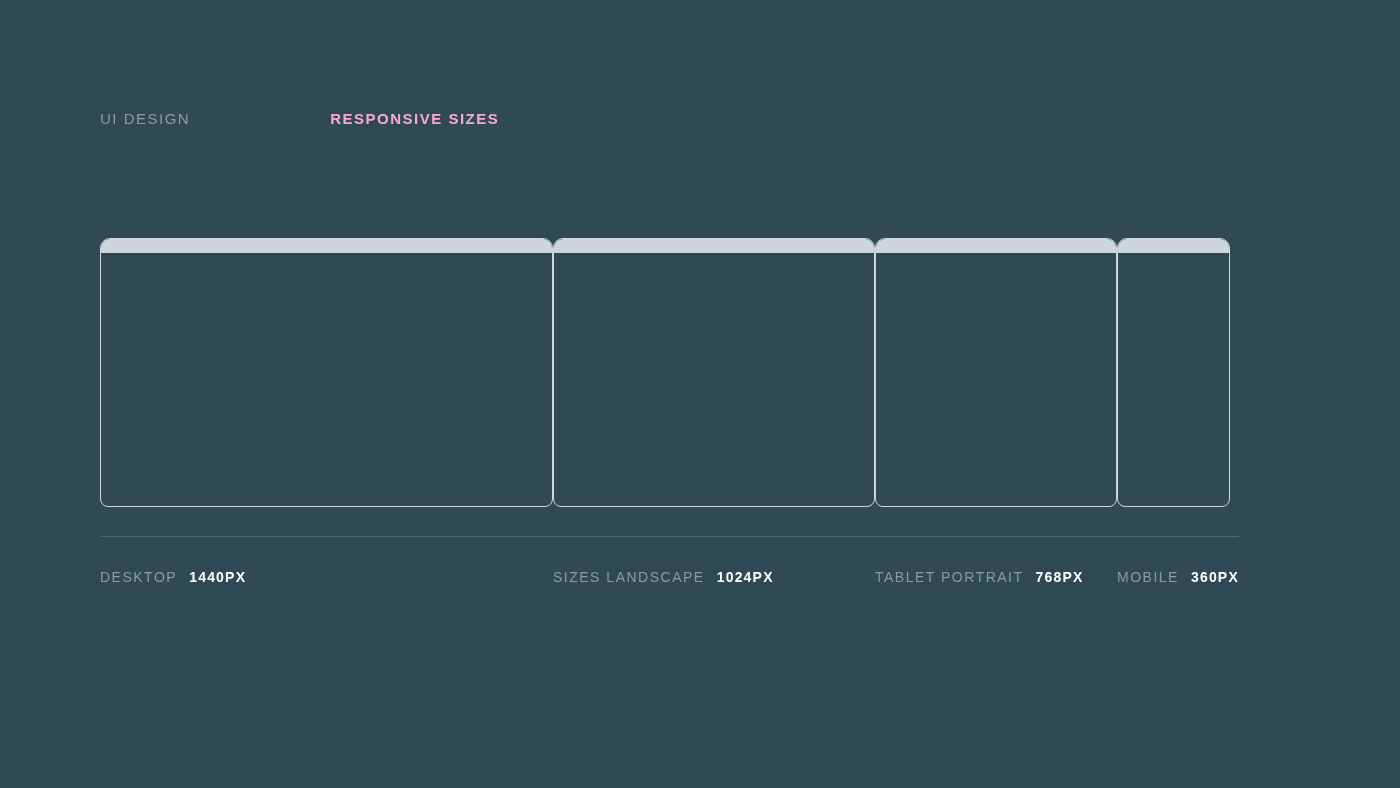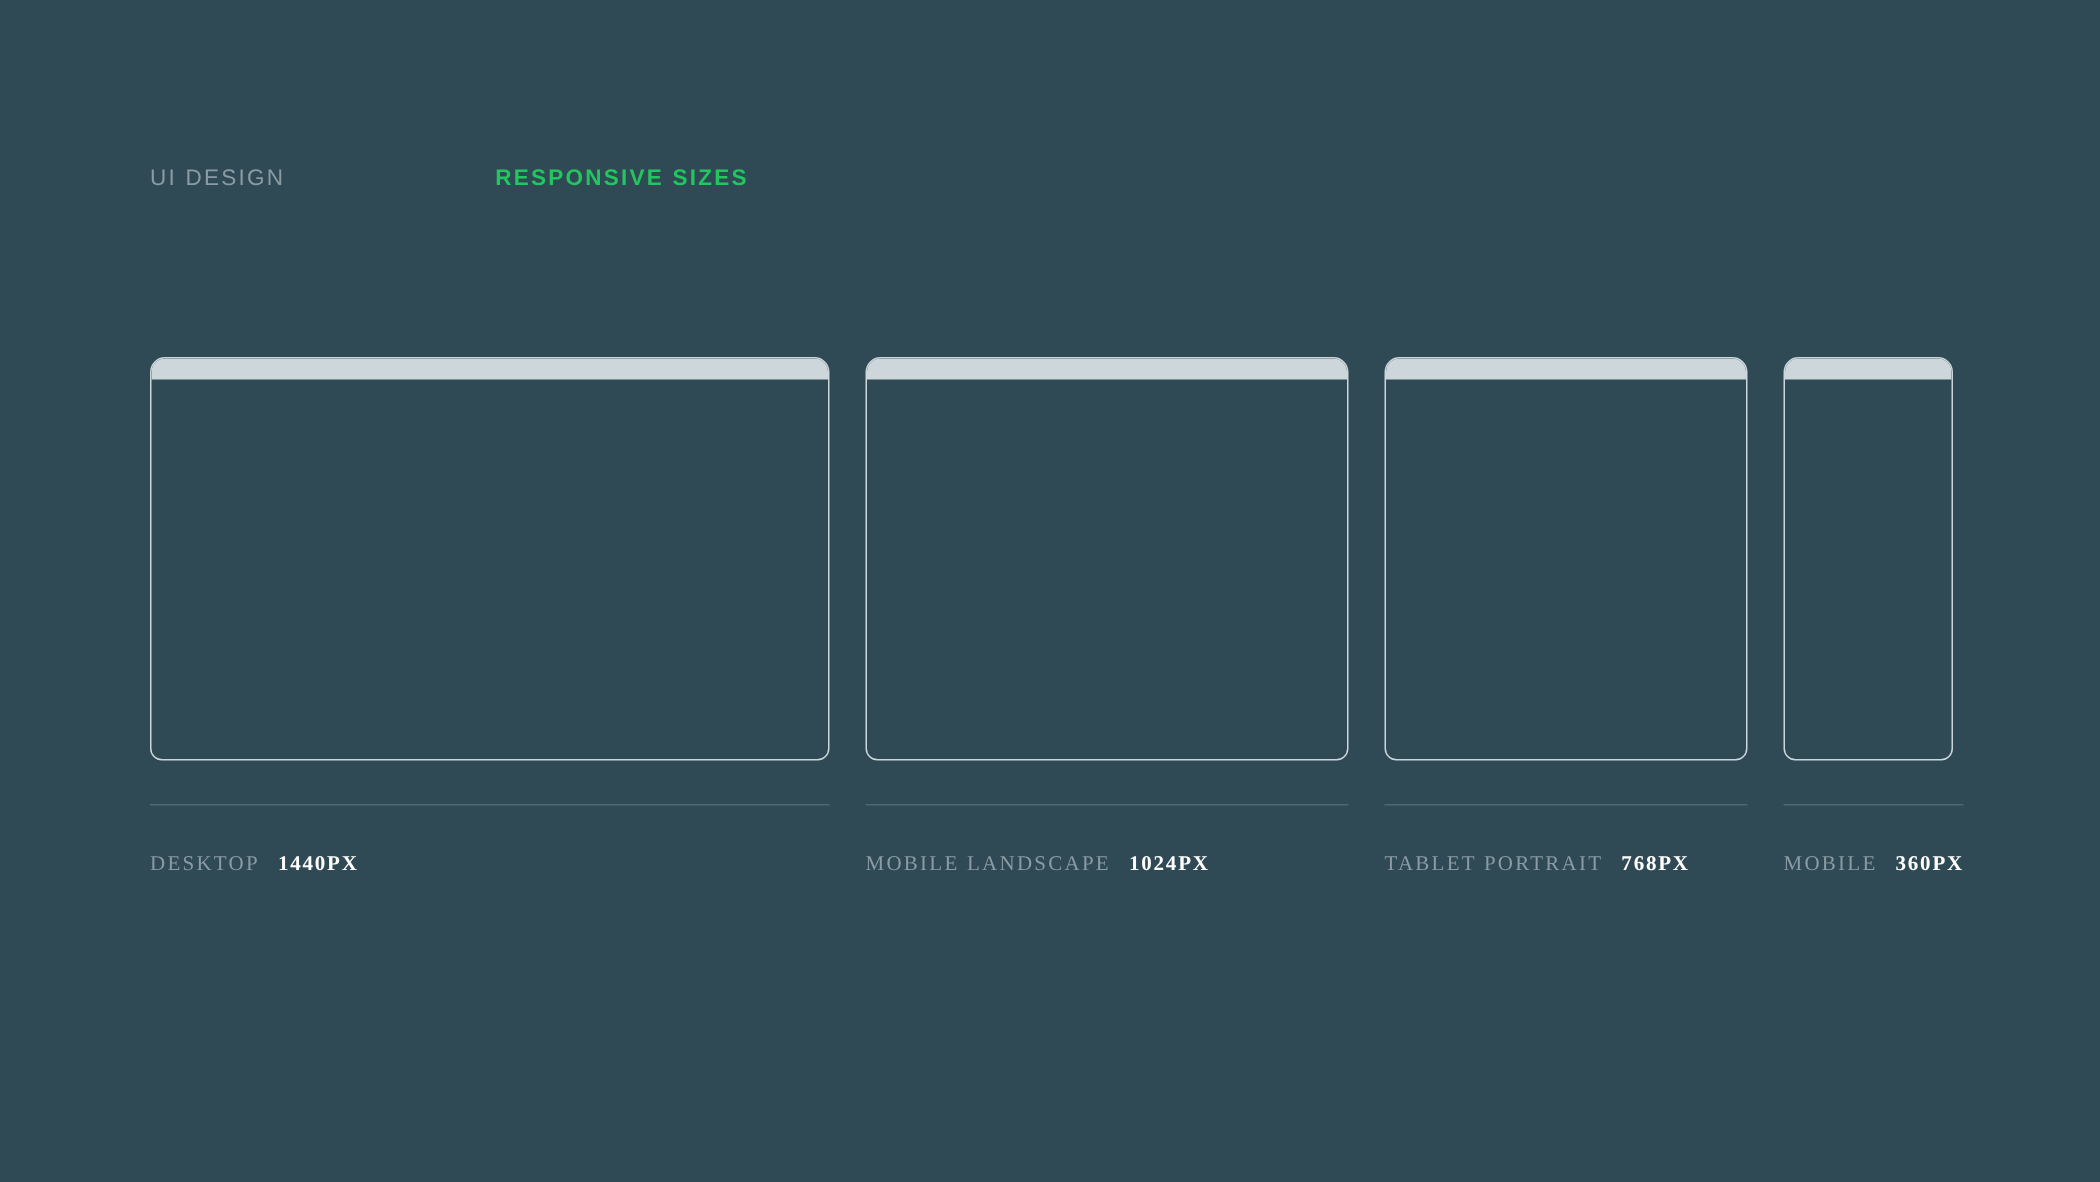--- a/index.html
+++ b/index.html
@@ -22,31 +22,29 @@
     .header-section {
       font-size: 15px;
       letter-spacing: 1.5px;
       color: #8a9ba3;
       font-weight: 500;
       margin-top: 32px;
     }
     .header-title {
       font-size: 15px;
       letter-spacing: 1.5px;
-      color: #22c55e;
+      color: #f9a8d4;
       font-weight: 700;
     }
     .frames-row {
       position: absolute;
       top: 238px;
       left: 100px;
       display: flex;
-      gap: 24px;
       align-items: flex-start;
-      font-family: Liberation Serif, serif;
     }
     .frame-group {
       display: flex;
       flex-direction: column;
     }
     .frame {
       height: 269px;
       border: 1.5px solid #cdd6da;
       border-radius: 10px 10px 8px 8px;
       overflow: hidden;
@@ -110,21 +108,21 @@
       <span class="caption-value">1440PX</span>
     </div>
   </div>
 
   <div class="frame-group">
     <div class="frame frame-tablet-landscape">
       <div class="frame-topbar"></div>
     </div>
     <div class="divider"></div>
     <div class="caption">
-      <span class="caption-label">MOBILE LANDSCAPE</span>
+      <span class="caption-label">SIZES LANDSCAPE</span>
       <span class="caption-value">1024PX</span>
     </div>
   </div>
 
   <div class="frame-group">
     <div class="frame frame-tablet-portrait">
       <div class="frame-topbar"></div>
     </div>
     <div class="divider"></div>
     <div class="caption">

